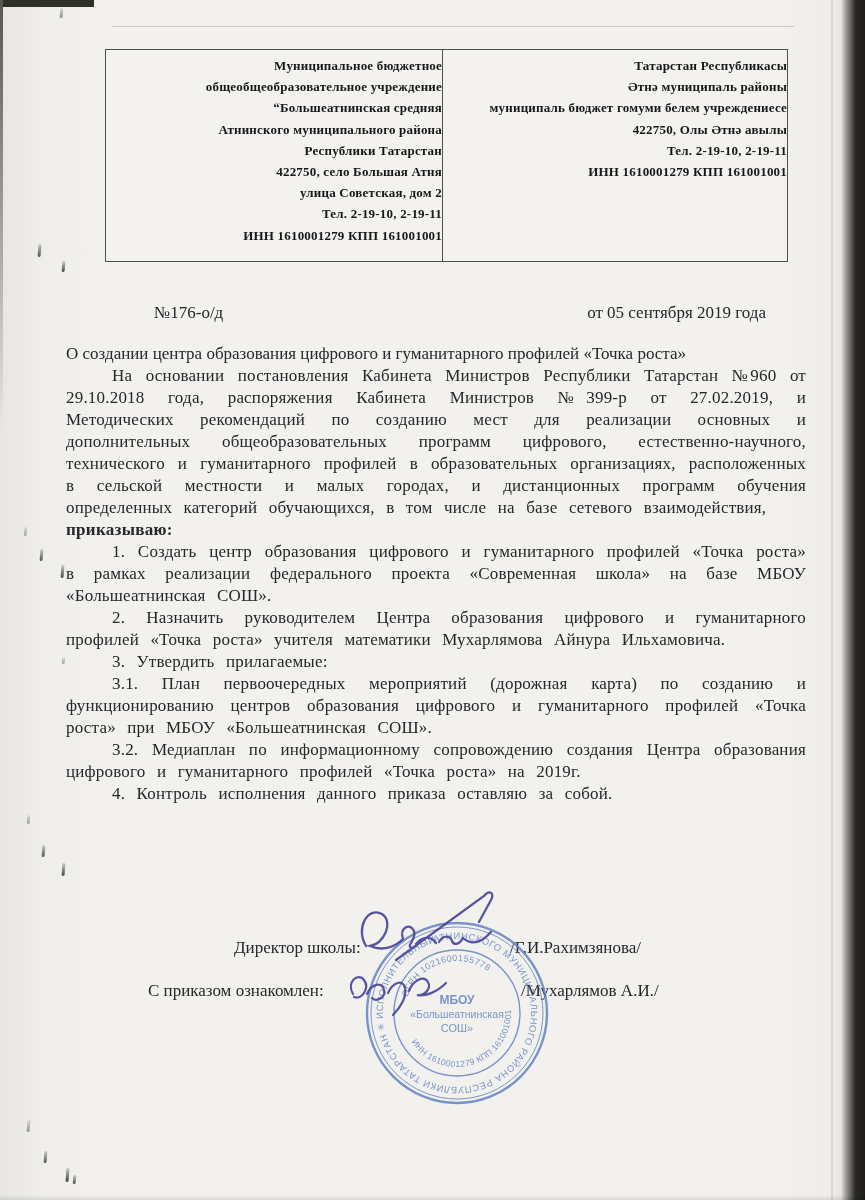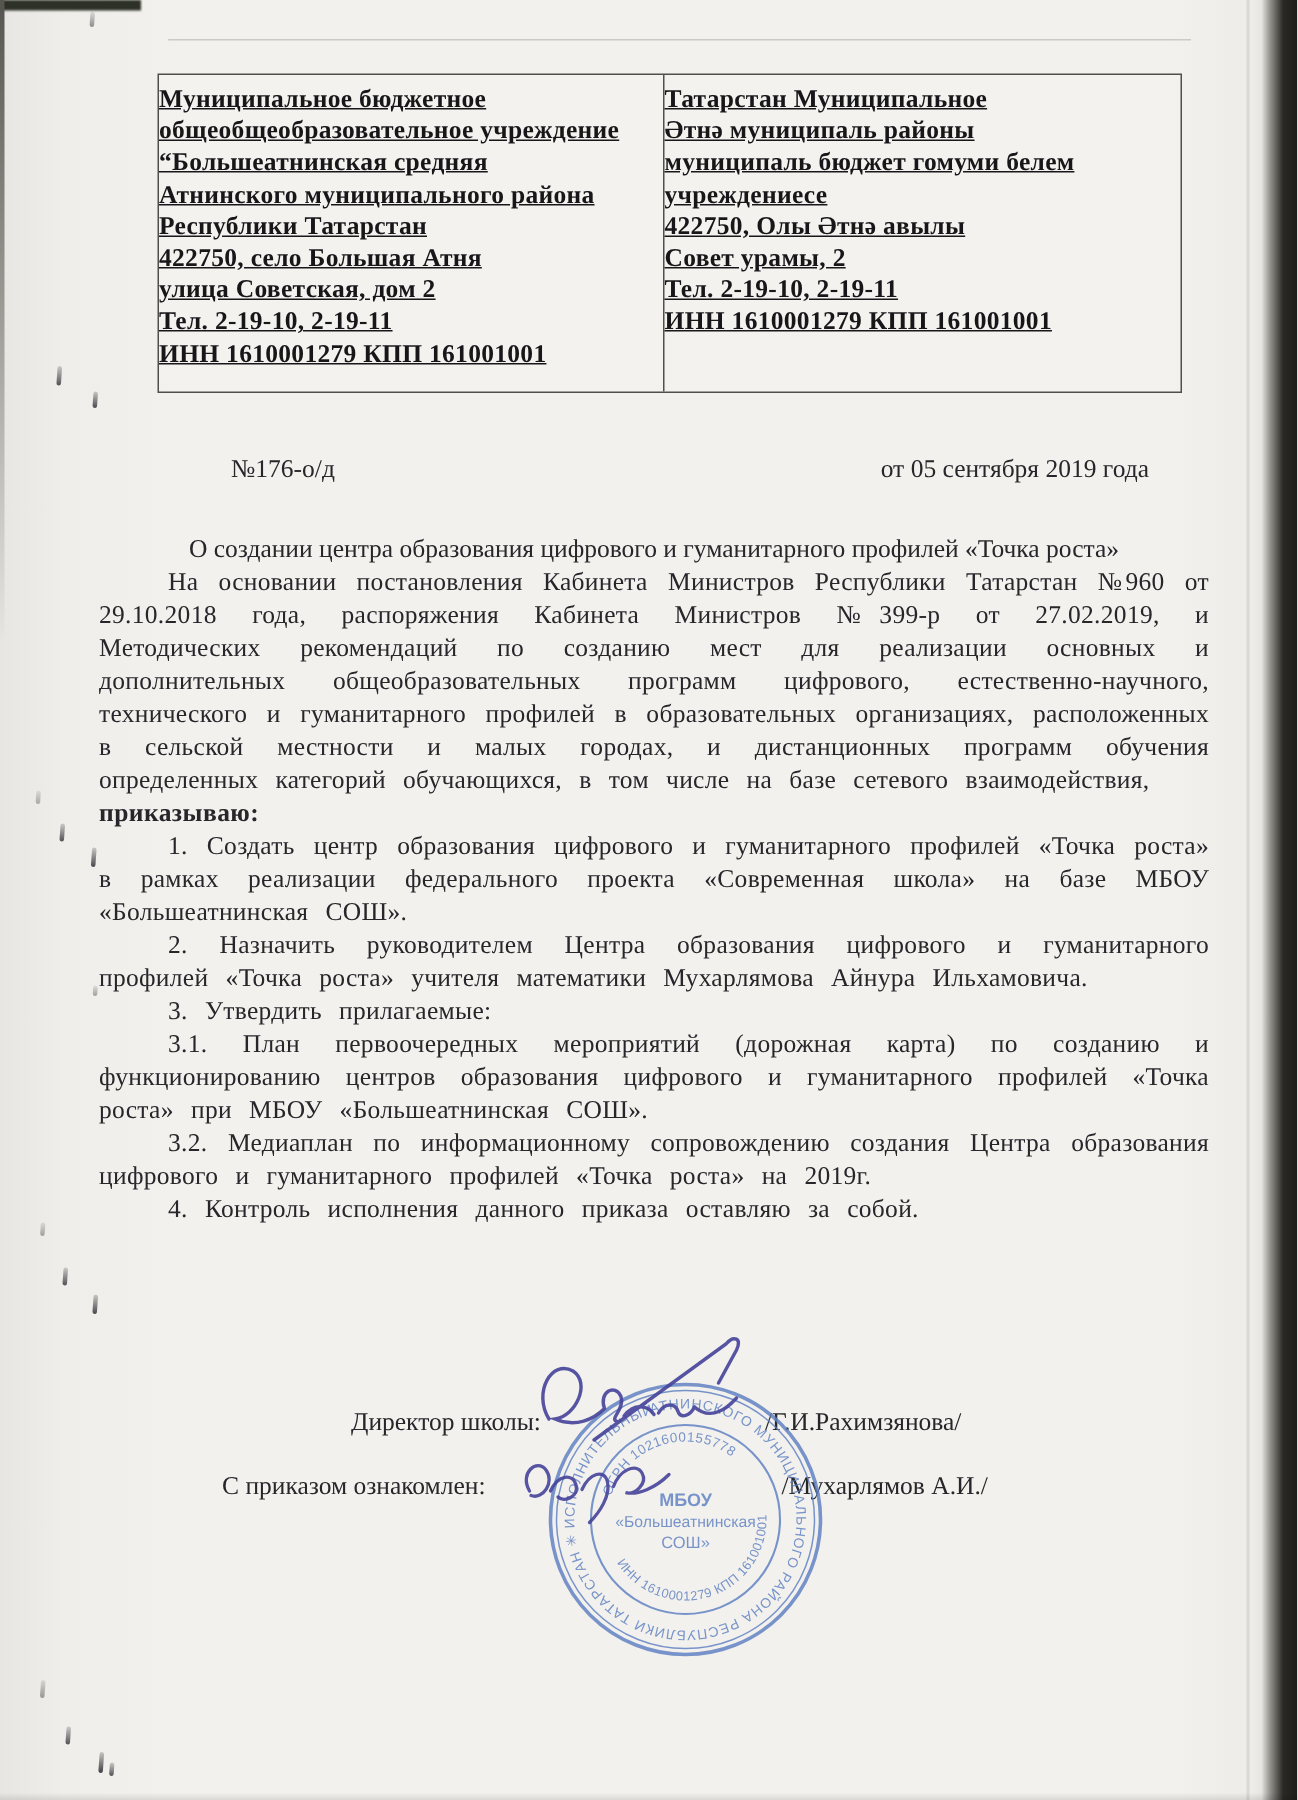--- a/index.html
+++ b/index.html
@@ -15,30 +15,30 @@
   .edge-left{position:absolute;left:0;top:0;width:3px;height:430px;
     background:linear-gradient(#56554f,rgba(86,85,79,0));}
   .ghost-line{position:absolute;left:112px;top:26px;width:682px;height:1px;background:#cbcac5;}
   .crease{position:absolute;left:831px;top:0;width:2px;height:1200px;background:rgba(110,110,104,.15);}
   .bottom-shade{position:absolute;left:0;bottom:0;width:865px;height:5px;background:linear-gradient(rgba(0,0,0,0),rgba(0,0,0,.10));}
   .mark{position:absolute;width:3px;border-radius:2px;background:linear-gradient(rgba(60,60,66,.25),#2c2c32);transform:rotate(4deg);}
 
   
   .org-table{position:absolute;left:105px;top:49px;width:683px;height:213px;display:flex;
     border:1.5px solid #4f4f4c;box-sizing:border-box;background:rgba(255,255,255,.12);}
-  .org-cell{box-sizing:border-box;padding-top:5px;text-align:left;
-    font-weight:bold;font-size:17px;line-height:21.2px;color:#17171a;letter-spacing:.2px;text-decoration:underline;}
+  .org-cell{box-sizing:border-box;padding-top:5px;text-align:right;
+    font-weight:bold;font-size:13px;line-height:21.2px;color:#17171a;letter-spacing:.2px;}
   .org-cell.left{width:337px;border-right:1.5px solid #4f4f4c;}
   .org-cell.right{flex:1;}
 
   
   .doc-area{position:absolute;left:66px;top:302px;width:740px;font-size:17px;line-height:22px;}
   .num-row{display:flex;justify-content:space-between;padding:0 40px 0 88px;gap:30px;}
   .order-heading{text-align:center;margin:24px 0 0;}
-  .order-subject{text-align:center;margin:31px 0 0;}
+  .order-subject{margin:19px 0 0;}
   .just{margin:0;text-align:justify;text-indent:46px;word-spacing:7px;letter-spacing:.2px;}
   .preamble{}
   .decree{margin:0;font-weight:bold;letter-spacing:.3px;}
 
   
   .sig-block{position:absolute;left:66px;top:928px;width:760px;height:210px;font-size:17px;}
   .sig-label,.sig-name{position:absolute;white-space:nowrap;}
   .lbl-director{left:168px;top:10px;text-align:right;}
   .name-director{left:444px;top:10px;}
   .lbl-ack{left:82px;top:53px;}
@@ -65,25 +65,24 @@
       <div>общеобщеобразовательное учреждение</div>
       <div>“Большеатнинская средняя</div>
       <div>Атнинского муниципального района</div>
       <div>Республики Татарстан</div>
       <div>422750, село Большая Атня</div>
       <div>улица Советская, дом 2</div>
       <div>Тел. 2-19-10, 2-19-11</div>
       <div>ИНН 1610001279  КПП 161001001</div>
     </div>
     <div class="org-cell right">
-      <div>Татарстан Муниципальное</div>
+      <div>Татарстан Республикасы</div>
       <div>Әтнә муниципаль районы</div>
       <div>муниципаль бюджет гомуми белем учреждениесе</div>
       <div>422750, Олы Әтнә авылы</div>
-      <div>Совет урамы, 2</div>
       <div>Тел. 2-19-10, 2-19-11</div>
       <div>ИНН 1610001279  КПП 161001001</div>
     </div>
   </div>
 
   <div class="doc-area">
     <div class="num-row">
       <span>№176-о/д</span>
       <span>от 05 сентября 2019 года</span>
     </div>

